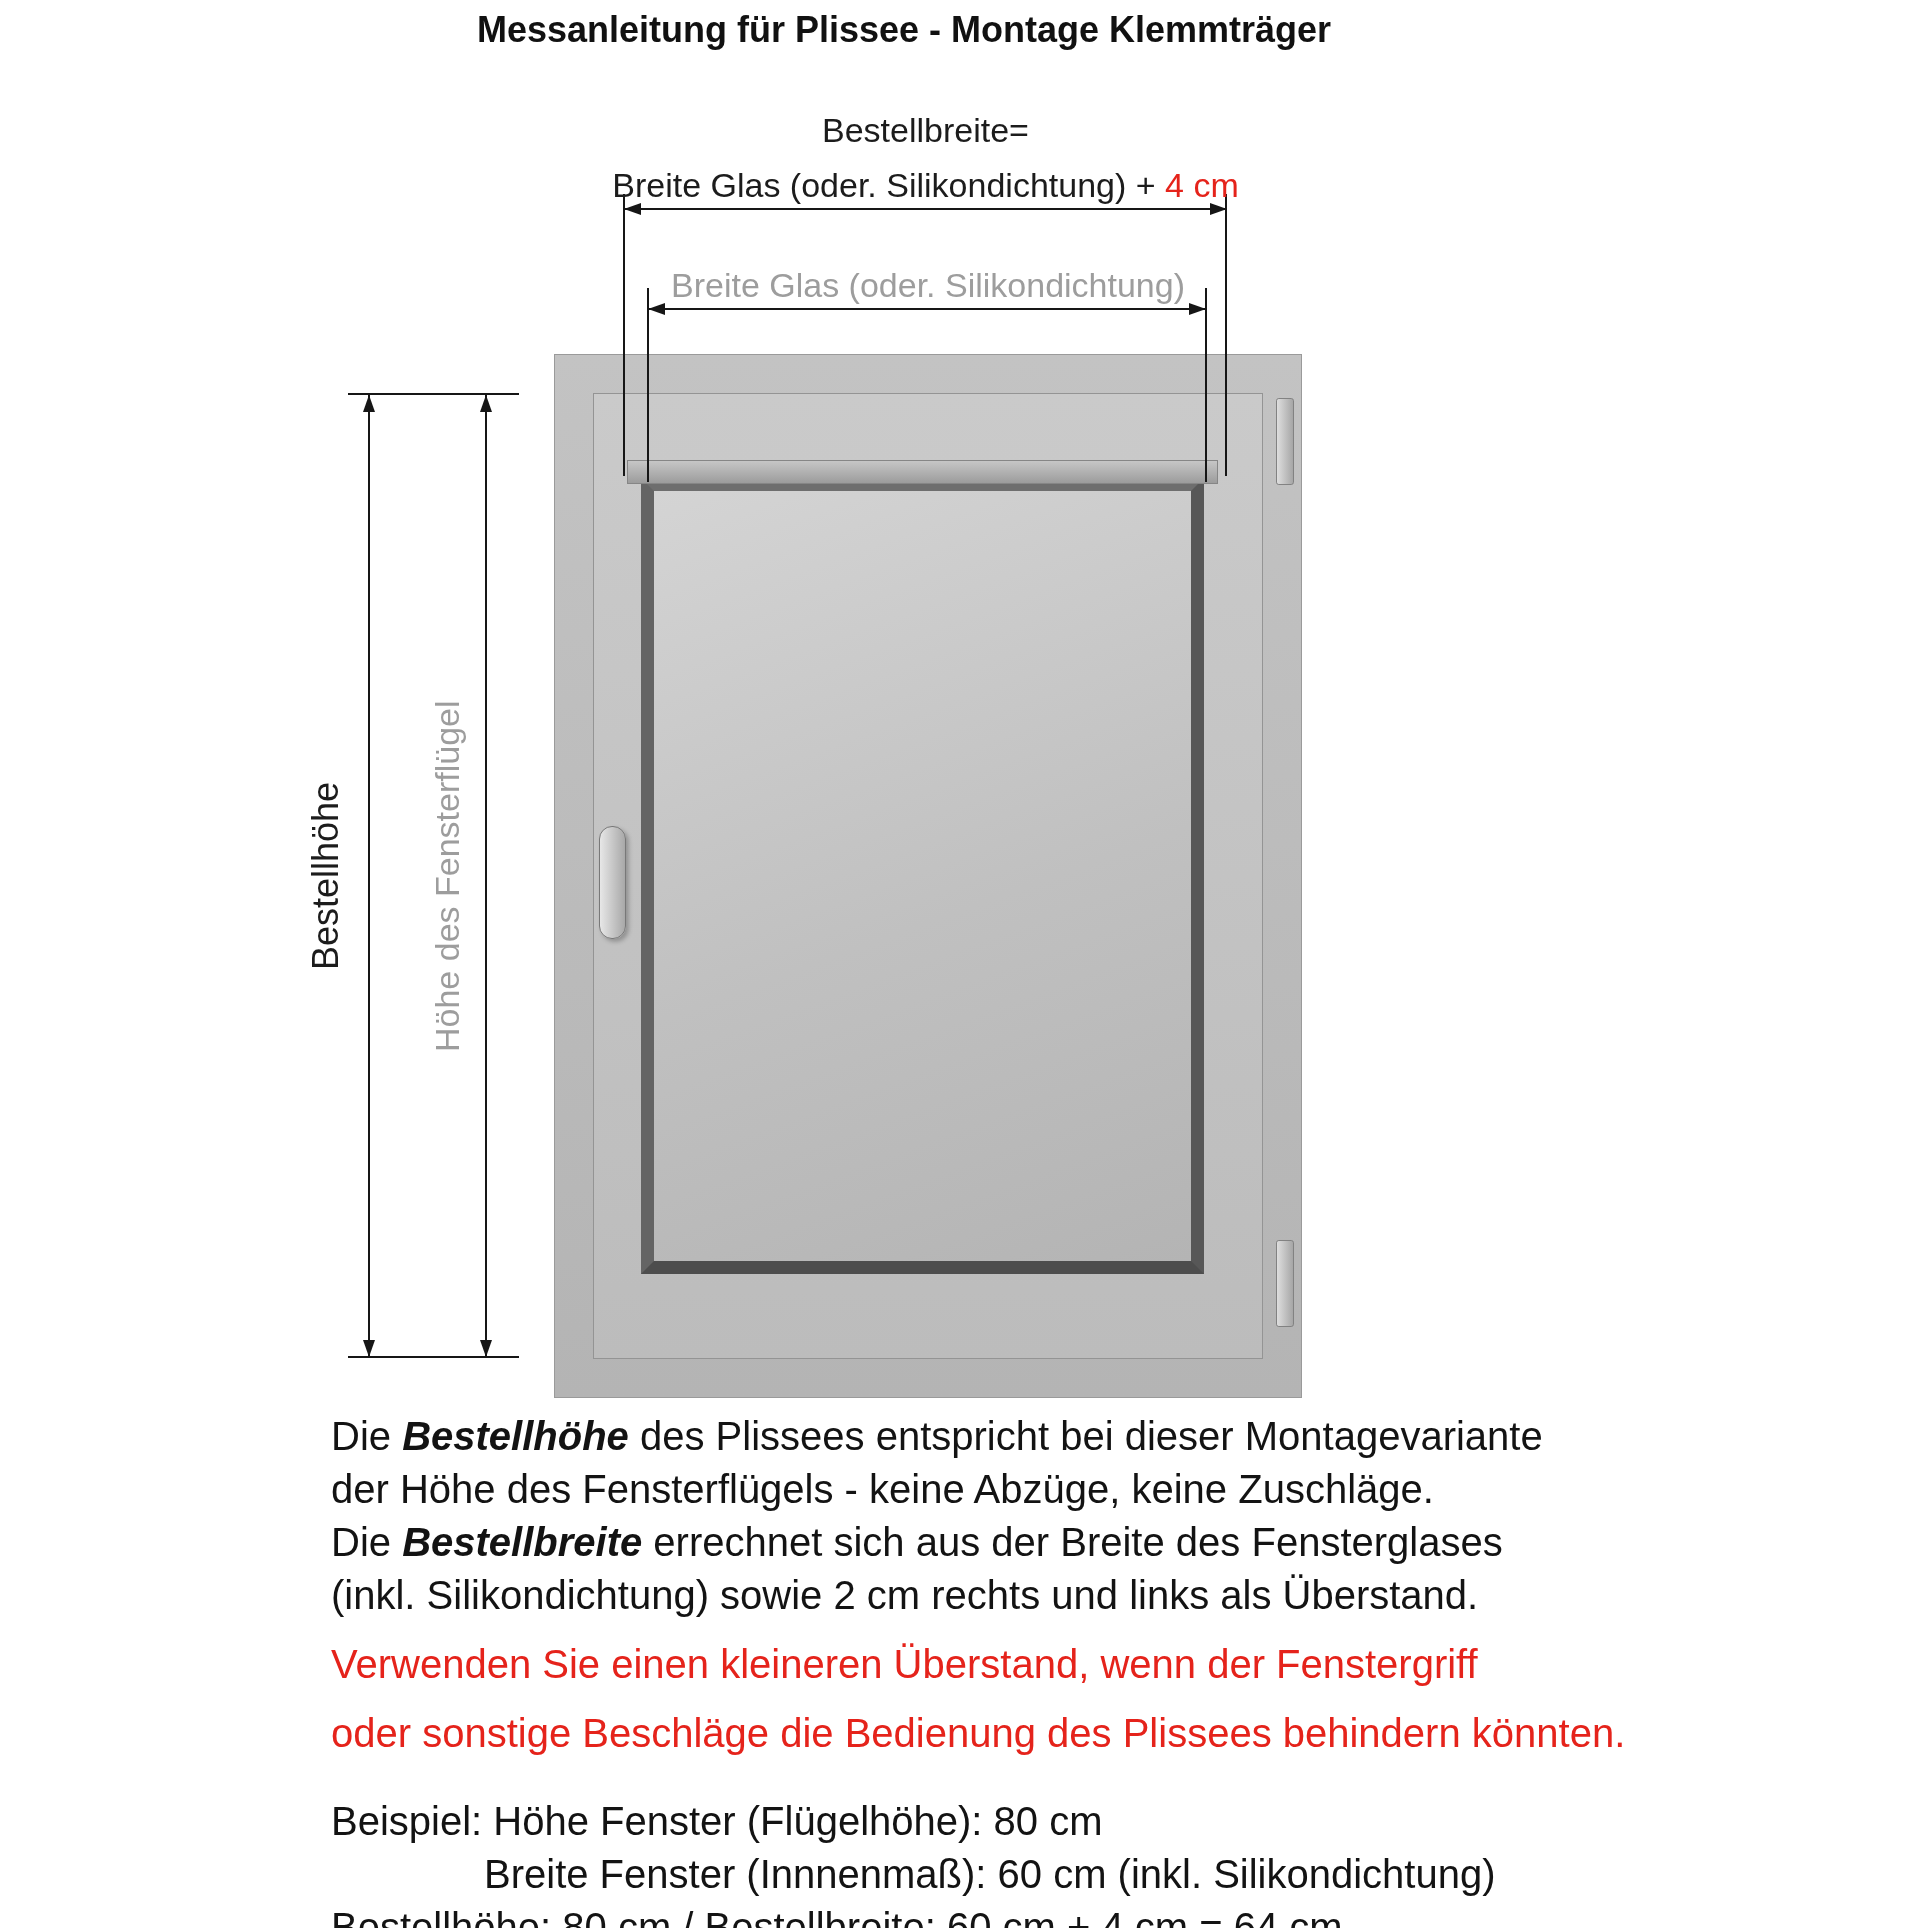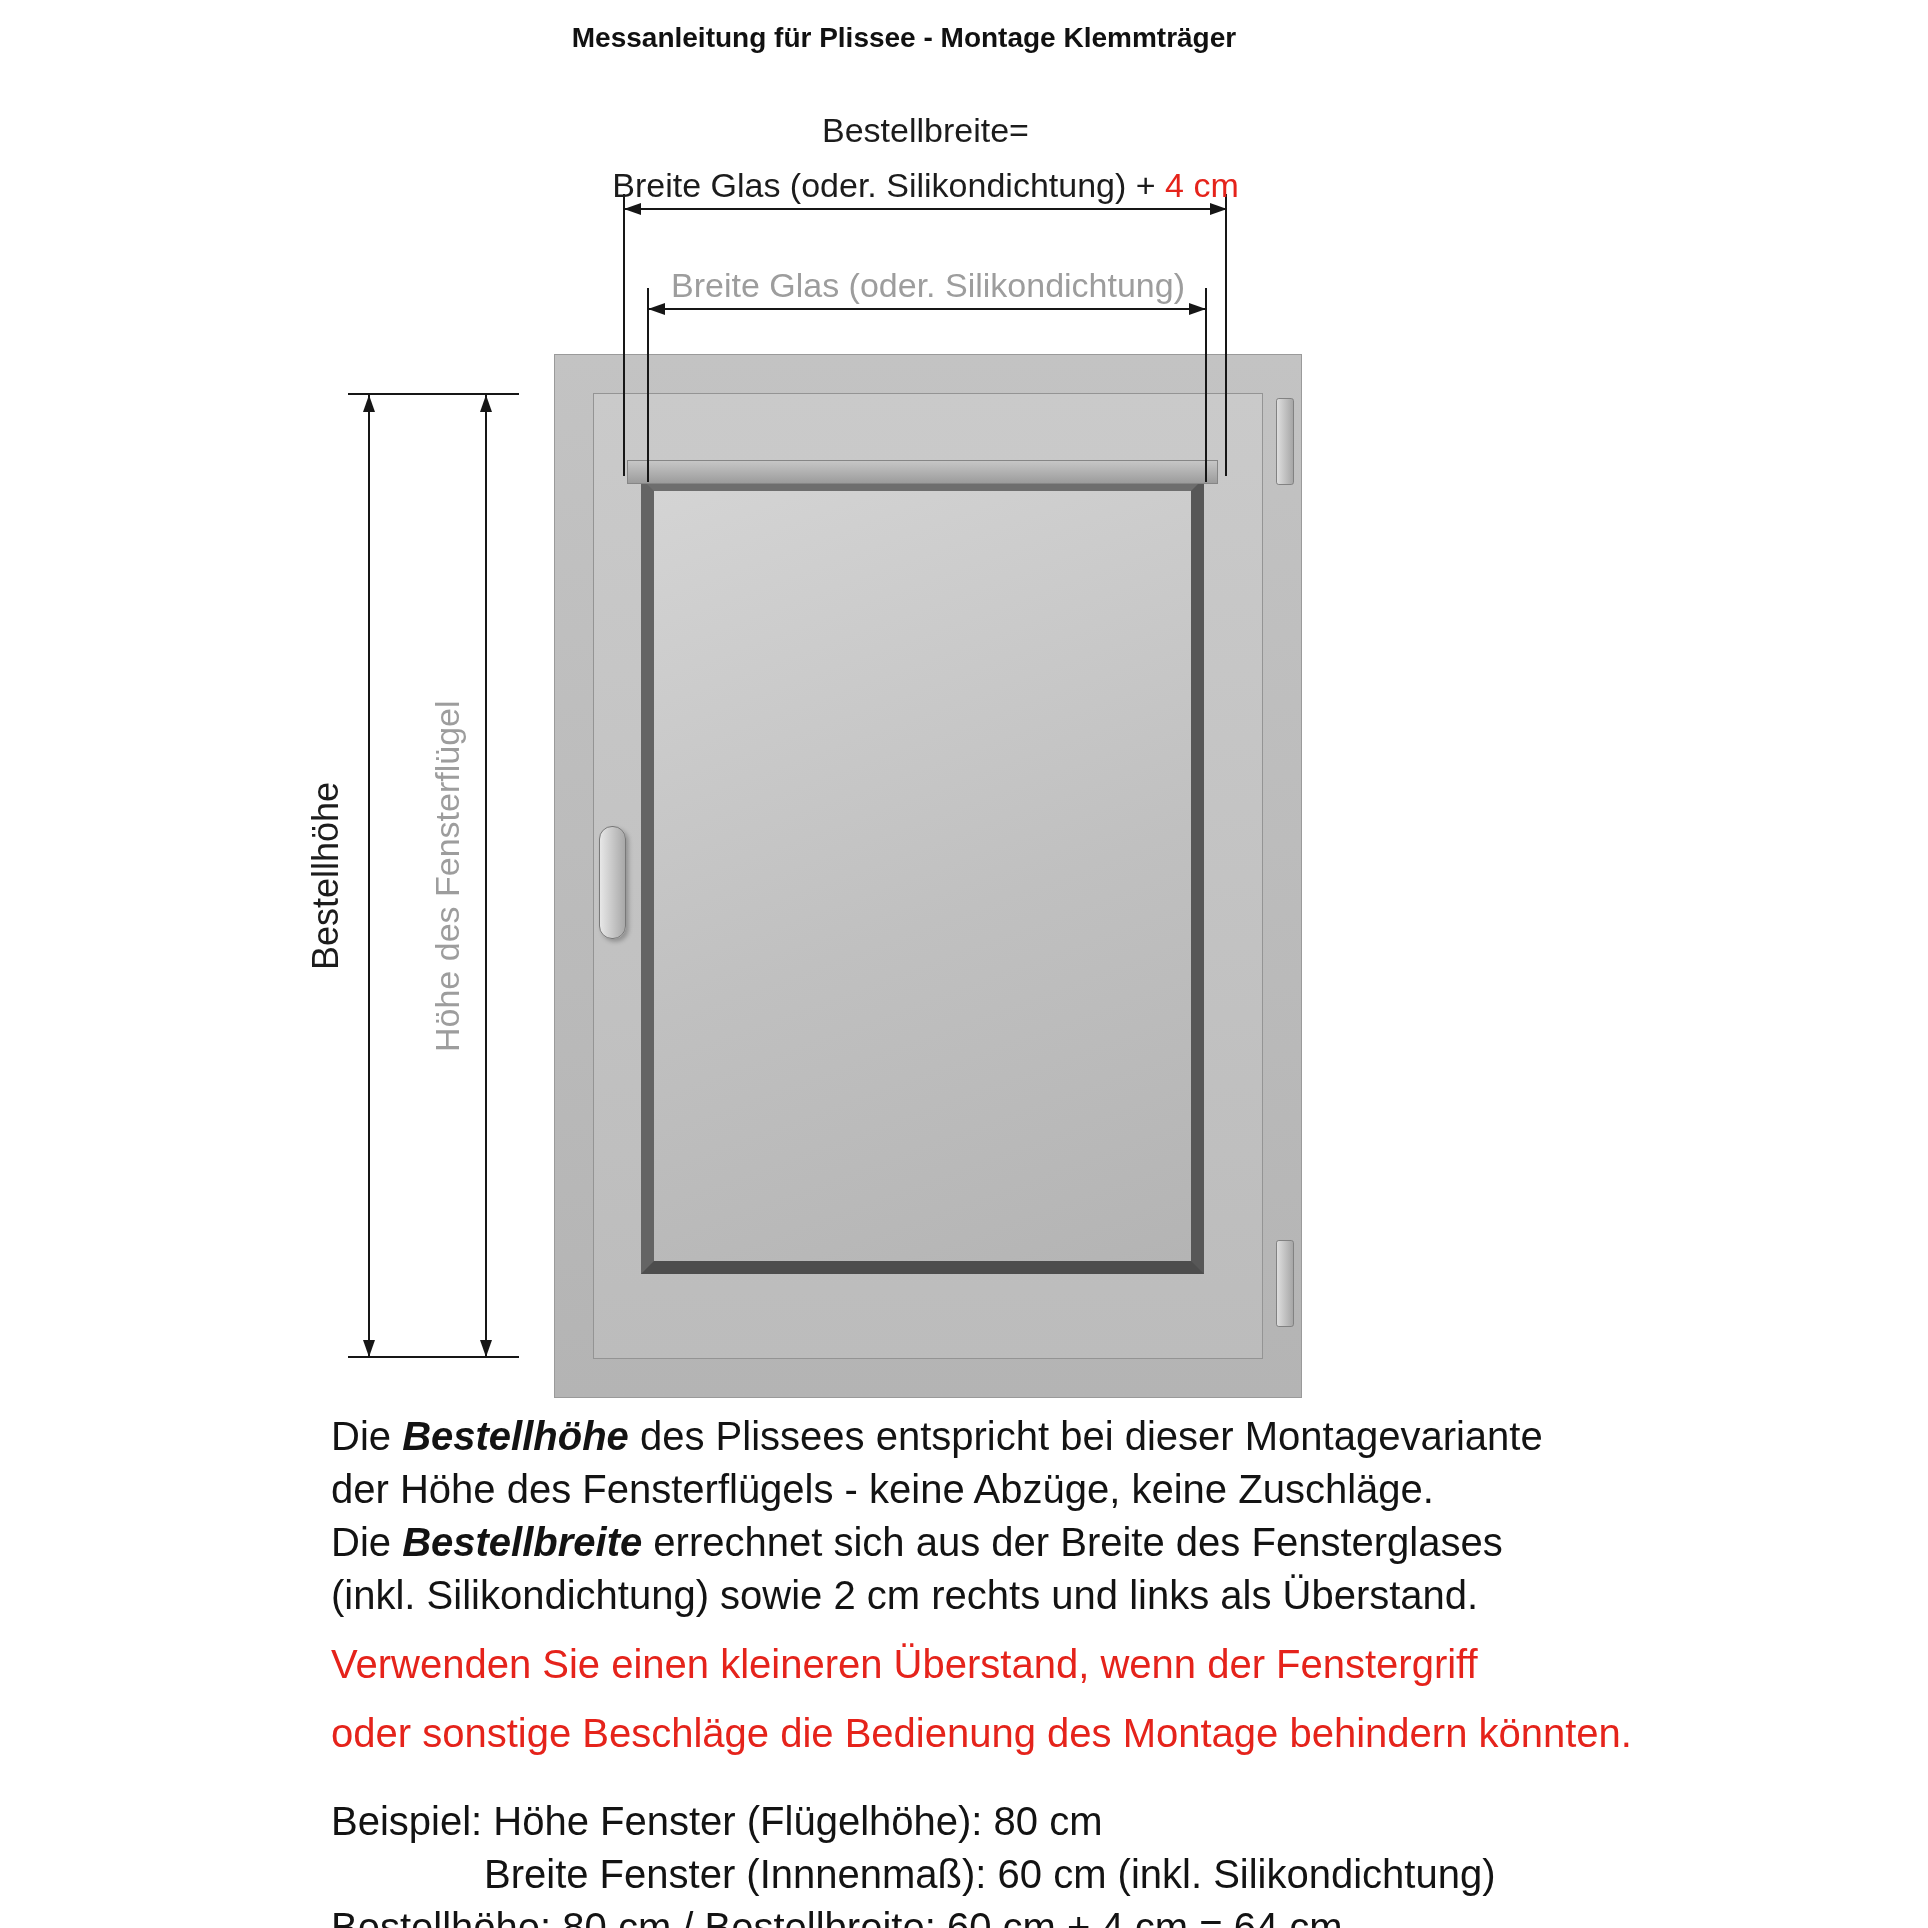--- a/index.html
+++ b/index.html
@@ -1,20 +1,20 @@
 <!DOCTYPE html>
 <html style="--accent-red: #e5231b; --gray-label: #9d9d9d;font-size:15px"><head>
 <meta charset="utf-8">
 <style>
   html,body{margin:0;padding:0;background:#fff;}
   .page{position:relative;width:1928px;height:1928px;background:#fff;overflow:hidden;
         font-family:"Liberation Sans","DejaVu Sans",sans-serif;color:#131313;}
 
-  .title{position:absolute;top:22px;left:0;width:1808px;text-align:center;
-         font-size:28px;font-weight:700;color:#111;}
+  .title{position:absolute;top:9px;left:0;width:1808px;text-align:center;
+         font-size:36px;font-weight:700;color:#111;}
 
   
   .window-frame{position:absolute;left:554px;top:354px;width:748px;height:1044px;
                 box-sizing:border-box;border:1.9px solid #9a9a9a;
                 background:linear-gradient(180deg,#c3c3c3,#b4b4b4);}
   .window-sash{position:absolute;inset:38px;box-sizing:border-box;border:1.9px solid #949494;
                background:linear-gradient(180deg,#cacaca,#bcbcbc);}
   .glass-bevel{position:absolute;left:86px;top:123px;width:563px;height:796px;
                box-sizing:border-box;border:13px solid;z-index:2;
                border-color:#6e6e6e #575757 #4d4d4d #646464;
@@ -95,20 +95,20 @@
   <div class="v-arrow" style="left:485px;top:395px;height:962px;"></div>
   <div class="vlabel black" style="left:301px;top:395px;width:49px;height:962px;">Bestellhöhe</div>
   <div class="vlabel gray" style="left:424px;top:395px;width:47px;height:962px;">Höhe des Fensterflügel</div>
 
   <div class="textblock">
     <div><span>Die </span><span class="emph">Bestellhöhe</span><span> des Plissees entspricht bei dieser Montagevariante</span></div>
     <div>der Höhe des Fensterflügels - keine Abzüge, keine Zuschläge.</div>
     <div><span>Die </span><span class="emph">Bestellbreite</span><span> errechnet sich aus der Breite des Fensterglases</span></div>
     <div>(inkl. Silikondichtung) sowie 2 cm rechts und links als Überstand.</div>
     <div class="warn">Verwenden Sie einen kleineren Überstand, wenn der Fenstergriff</div>
-    <div class="warn">oder sonstige Beschläge die Bedienung des Montage behindern könnten.</div>
+    <div class="warn">oder sonstige Beschläge die Bedienung des Plissees behindern könnten.</div>
     <div class="example">Beispiel: Höhe Fenster (Flügelhöhe): 80 cm</div>
     <div class="indent">Breite Fenster (Innnenmaß): 60 cm  (inkl. Silikondichtung)</div>
     <div>Bestellhöhe: 80 cm / Bestellbreite: 60 cm  + 4 cm = 64 cm</div>
   </div>
 
 </div>
 
 
 </body></html>

